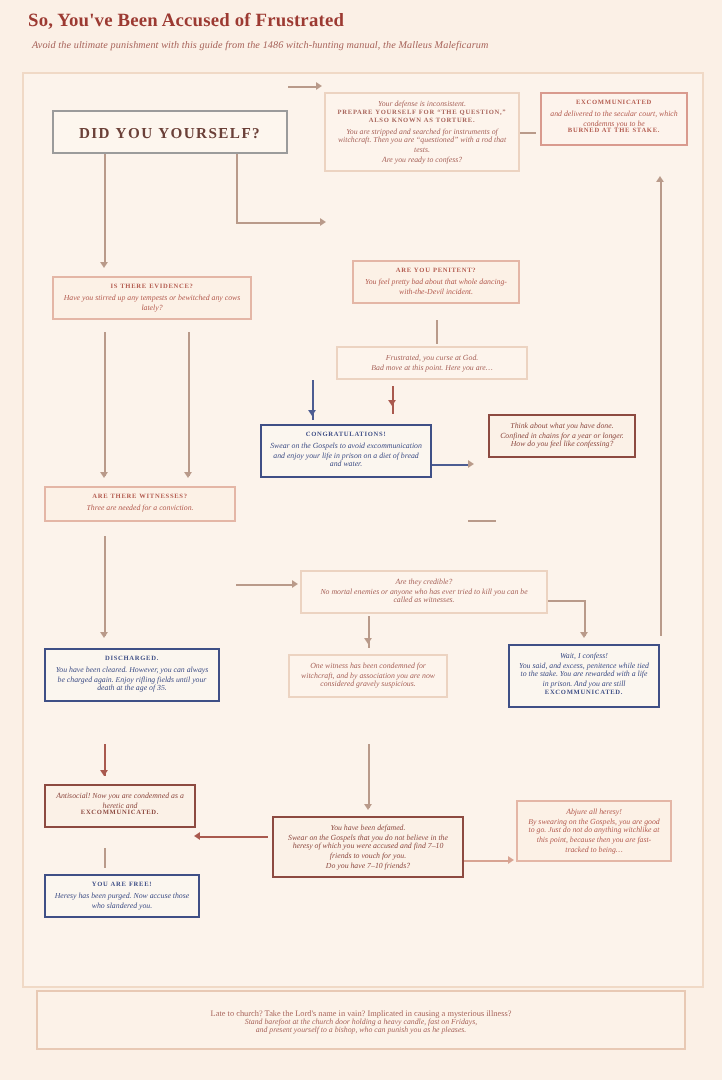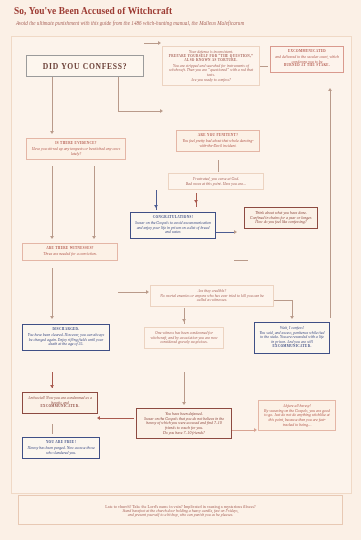--- a/index.html
+++ b/index.html
@@ -110,27 +110,27 @@
   .ar.right.rose{border-left-color:#d8a392;}
   .ar.left{border-top:2px solid transparent;border-bottom:2px solid transparent;border-right:3px solid #b99a8a;}
   .ar.left.maroon{border-right-color:#a9594e;}
   .ar.up{border-left:2px solid transparent;border-right:2px solid transparent;border-bottom:3px solid #b99a8a;}
 </style>
 </head>
 <body>
 
 <div id="sheet">
 
-  <div class="title">So, You've Been Accused of Witchcraft</div>
+  <div class="title">So, You've Been Accused of Frustrated</div>
   <div class="subtitle">Avoid the ultimate punishment with this guide from the 1486 witch-hunting manual, the Malleus Maleficarum</div>
 
   <div class="frame"></div>
 
   <div class="bigbox" style="left:26px;top:55px;width:118px;height:22px;">
-    <span>DID YOU CONFESS?</span>
+    <span>DID YOU YOURSELF?</span>
   </div>
 
   <div class="node v-plain" style="left:162px;top:46px;width:98px;">
     <span class="bd">Your defense is inconsistent.</span>
     <span class="hd">PREPARE YOURSELF FOR “THE QUESTION,” ALSO KNOWN AS TORTURE.</span>
     <span class="bd">You are stripped and searched for instruments of witchcraft. Then you are “questioned” with a rod that tests.</span>
     <span class="bd2">Are you ready to confess?</span>
   </div>
 
   <div class="node v-pink" style="left:270px;top:46px;width:74px;">

